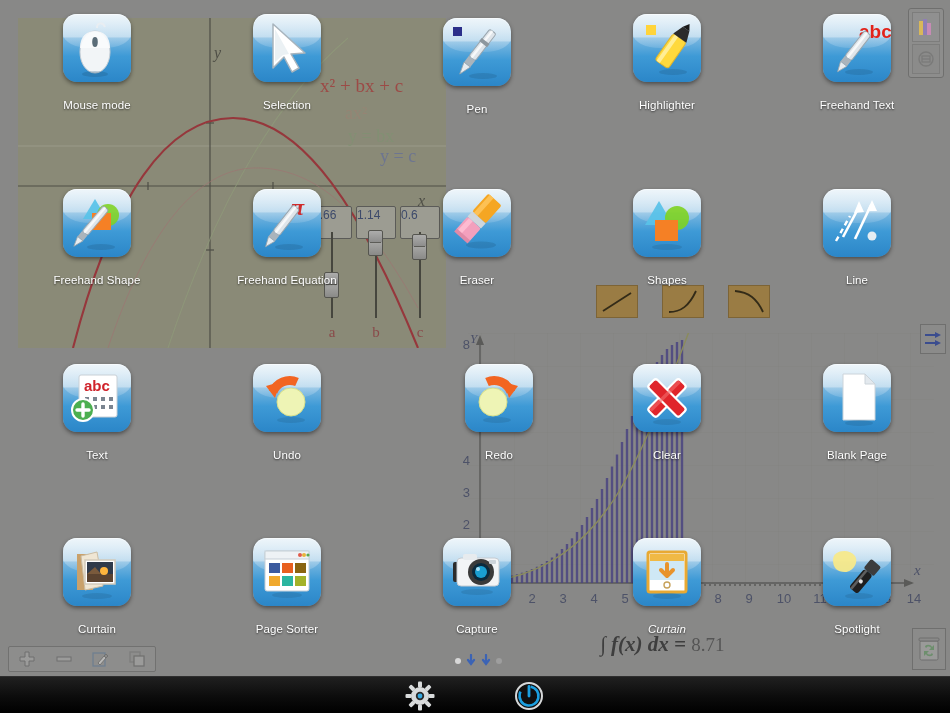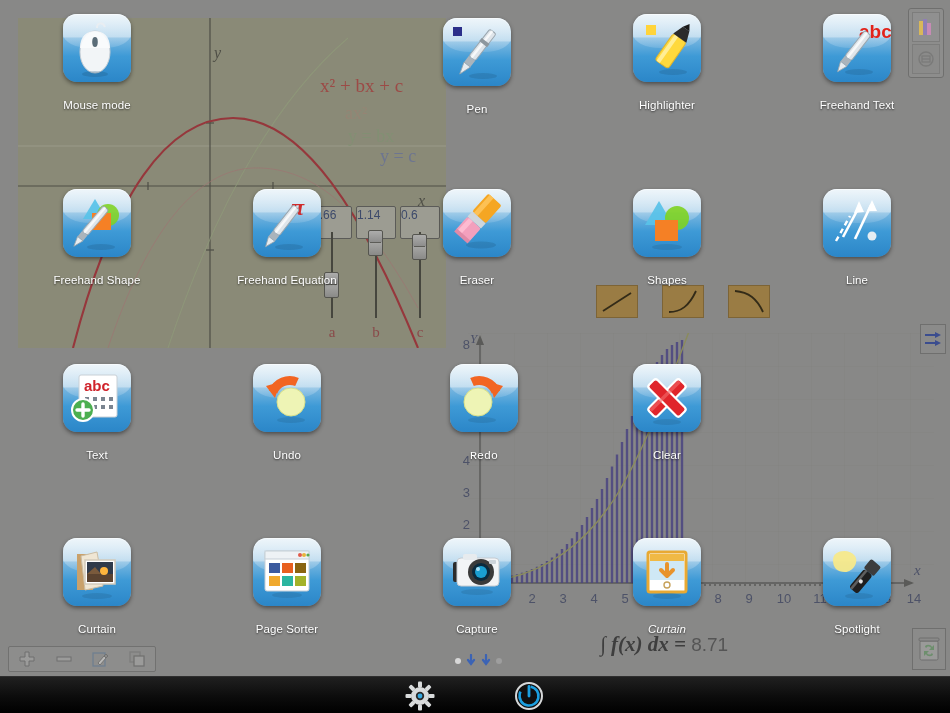--- a/index.html
+++ b/index.html
@@ -229,21 +229,21 @@
   
   #integral-label {
     position: absolute;
     left: 600px; top: 632px;
     color: #4e4e4e;
     font-family: "Liberation Serif", serif;
     font-size: 21px;
     white-space: nowrap;
   }
   #integral-label .fx { font-style: italic; font-weight: bold; color: #3e3e3e; }
-  #integral-label .res { color: #555; font-family:Liberation Sans, sans-serif; font-size:19px; }
+  #integral-label .res { color: #555; font-family:Liberation Serif, serif; font-size:19px; }
 </style>
 </head>
 <body>
 
 <div id="screen">
 
   <div id="canvas-layer">
 
     <div id="parabola-panel">
       <svg width="428" height="330" viewBox="0 0 428 330">
@@ -413,20 +413,29 @@
           <path d="M34 14 C34 8 40 8 42 13" fill="none" stroke="#e9eef2" stroke-width="2"></path>
           <ellipse cx="32" cy="38" rx="15" ry="21" fill="#f2f5f7" stroke="#c7ced4" stroke-width="1"></ellipse>
           <path d="M17 34 C17 22 24 17 32 17 C40 17 47 22 47 34 Z" fill="#fafcfd" opacity=".85"></path>
           <ellipse cx="32" cy="28" rx="2.8" ry="5" fill="#5b6d78"></ellipse>
           <ellipse cx="32" cy="60" rx="13" ry="3" fill="#1d4f72" opacity=".25"></ellipse>
         </svg>
       </div>
       <div class="lbl">Mouse mode</div>
     </div>
 
+    <div class="tool" style="left:225px;top:14px;">
+      <div class="tile">
+        <svg width="68" height="68" viewBox="0 0 68 68">
+          <path d="M20 10 L20 54 L31 43 L39 58 L46 54 L38 40 L52 39 Z" fill="#ffffff" stroke="#a8b4bd" stroke-width="1.5" stroke-linejoin="round"></path>
+          <path d="M22 15 L22 48 L30 41 L36 40 Z" fill="#e9eff3" opacity=".9"></path>
+        </svg>
+      </div>
+      <div class="lbl">Selection</div>
+    </div>
 
     <div class="tool" style="left:415px;top:18px;">
       <div class="tile">
         <svg width="68" height="68" viewBox="0 0 68 68">
           <rect x="10" y="9" width="9" height="9" fill="#2b2f8a"></rect>
           <g transform="rotate(38 34 34)">
             <rect x="30" y="8" width="8" height="34" rx="2" fill="#dfe5ea" stroke="#9aa6ae" stroke-width="1"></rect>
             <rect x="32" y="8" width="2.4" height="34" fill="#ffffff" opacity=".75"></rect>
             <rect x="30" y="42" width="8" height="8" fill="#aab4bc"></rect>
             <polygon points="30,50 38,50 34,62" fill="#e7ecf0" stroke="#9aa6ae" stroke-width=".8"></polygon>
@@ -578,21 +587,21 @@
         <svg width="68" height="68" viewBox="0 0 68 68">
           <circle cx="38" cy="38" r="14" fill="#eef4b5" stroke="#d8e08a" stroke-width="1"></circle>
           <path d="M44 18 A18 18 0 0 0 20 28" fill="none" stroke="#f26522" stroke-width="9" stroke-linecap="butt"></path>
           <polygon points="13,22 27,18 22,34" fill="#f26522"></polygon>
           <ellipse cx="38" cy="56" rx="14" ry="3" fill="#1d4f72" opacity=".2"></ellipse>
         </svg>
       </div>
       <div class="lbl">Undo</div>
     </div>
 
-    <div class="tool" style="left:422px;top:364px;font-family:Liberation Mono, monospace;">
+    <div class="tool" style="left:437px;top:364px;">
       <div class="tile">
         <svg width="68" height="68" viewBox="0 0 68 68">
           <circle cx="28" cy="38" r="14" fill="#eef4b5" stroke="#d8e08a" stroke-width="1"></circle>
           <path d="M22 18 A18 18 0 0 1 46 28" fill="none" stroke="#f26522" stroke-width="9" stroke-linecap="butt"></path>
           <polygon points="53,22 39,18 44,34" fill="#f26522"></polygon>
           <ellipse cx="32" cy="56" rx="14" ry="3" fill="#1d4f72" opacity=".2"></ellipse>
         </svg>
       </div>
       <div class="lbl">Redo</div>
     </div>
@@ -604,20 +613,30 @@
             <rect x="28" y="12" width="12" height="44" rx="3" fill="#e0252b" stroke="#ffffff" stroke-width="2.2"></rect>
             <rect x="12" y="28" width="44" height="12" rx="3" fill="#e0252b" stroke="#ffffff" stroke-width="2.2"></rect>
             <rect x="29.5" y="13.5" width="3.5" height="41" fill="#f26d6d" opacity=".6"></rect>
           </g>
           <ellipse cx="34" cy="58" rx="14" ry="3" fill="#1d4f72" opacity=".2"></ellipse>
         </svg>
       </div>
       <div class="lbl">Clear</div>
     </div>
 
+    <div class="tool" style="left:795px;top:364px;">
+      <div class="tile">
+        <svg width="68" height="68" viewBox="0 0 68 68">
+          <path d="M20 10 L42 10 L52 20 L52 56 L20 56 Z" fill="#ffffff" stroke="#ccd4da" stroke-width="1"></path>
+          <path d="M42 10 L42 20 L52 20 Z" fill="#e3e9ee" stroke="#ccd4da" stroke-width="1"></path>
+          <ellipse cx="36" cy="59" rx="14" ry="3" fill="#1d4f72" opacity=".2"></ellipse>
+        </svg>
+      </div>
+      <div class="lbl">Blank Page</div>
+    </div>
 
     <div class="tool" style="left:35px;top:538px;">
       <div class="tile">
         <svg width="68" height="68" viewBox="0 0 68 68">
           <path d="M14 16 L30 16 L30 52 L14 52 Z" fill="#c9a16b"></path>
           <path d="M18 18 L34 14 L40 48 L22 52 Z" fill="#efe6d4" stroke="#cbbda4" stroke-width="1"></path>
           <rect x="22" y="22" width="30" height="24" fill="#ffffff" stroke="#d2cabb" stroke-width="1.5"></rect>
           <rect x="24" y="24" width="26" height="20" fill="#2f3a4a"></rect>
           <rect x="24" y="36" width="26" height="8" fill="#5b4330"></rect>
           <circle cx="41" cy="33" r="4" fill="#ffb53d"></circle>

